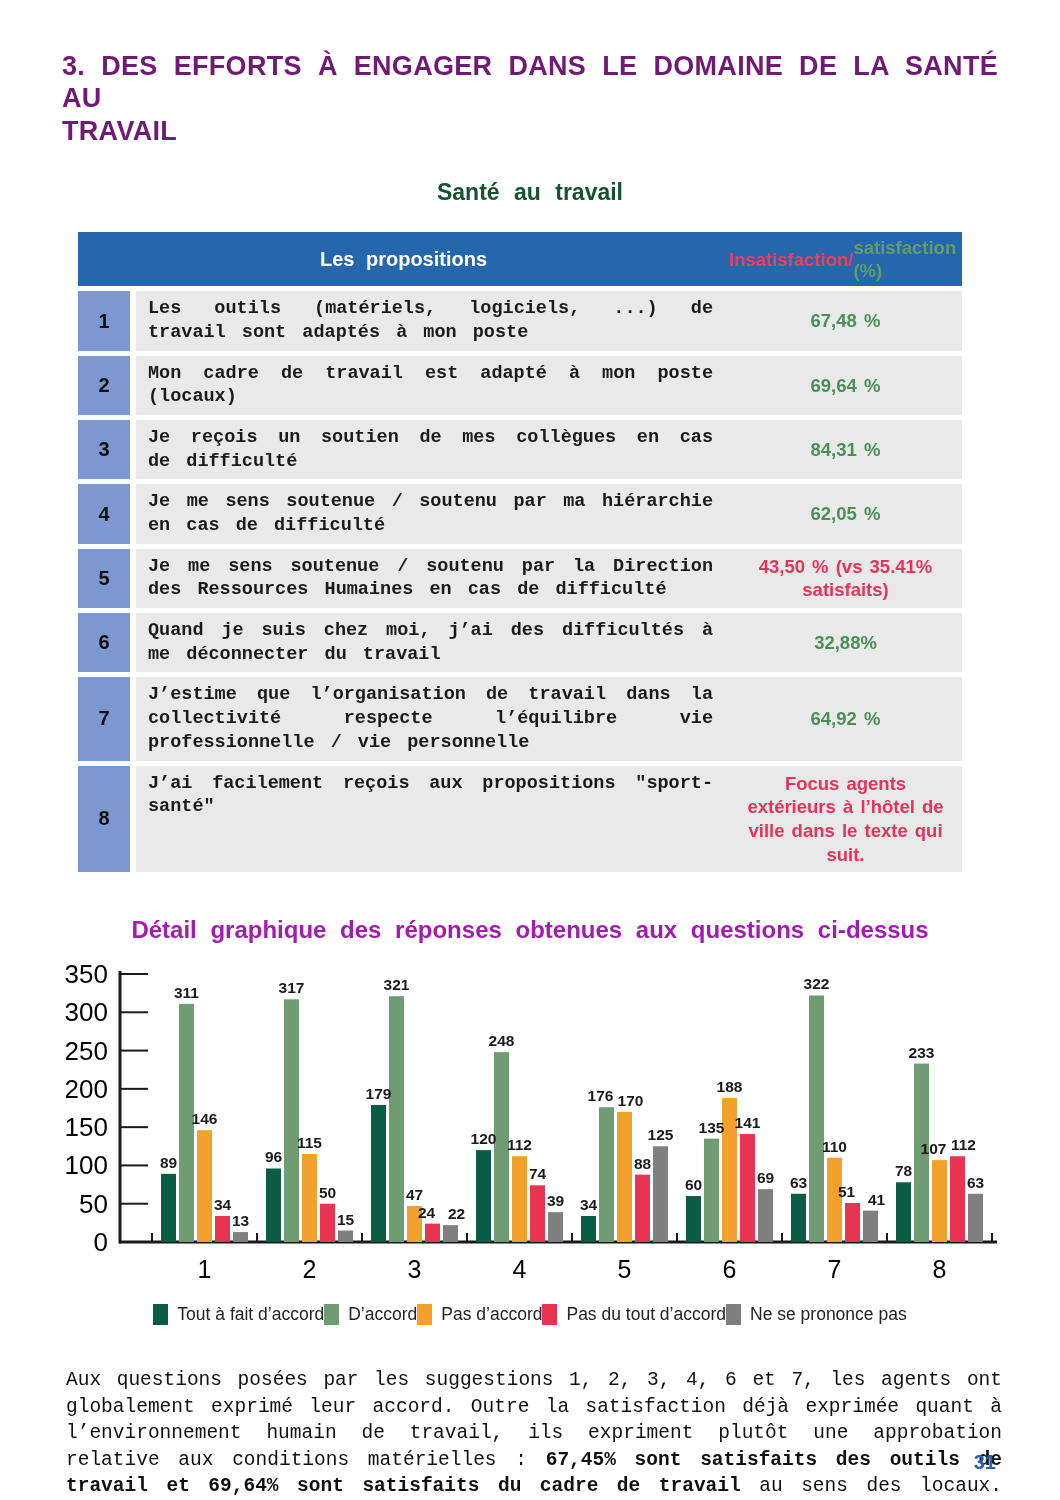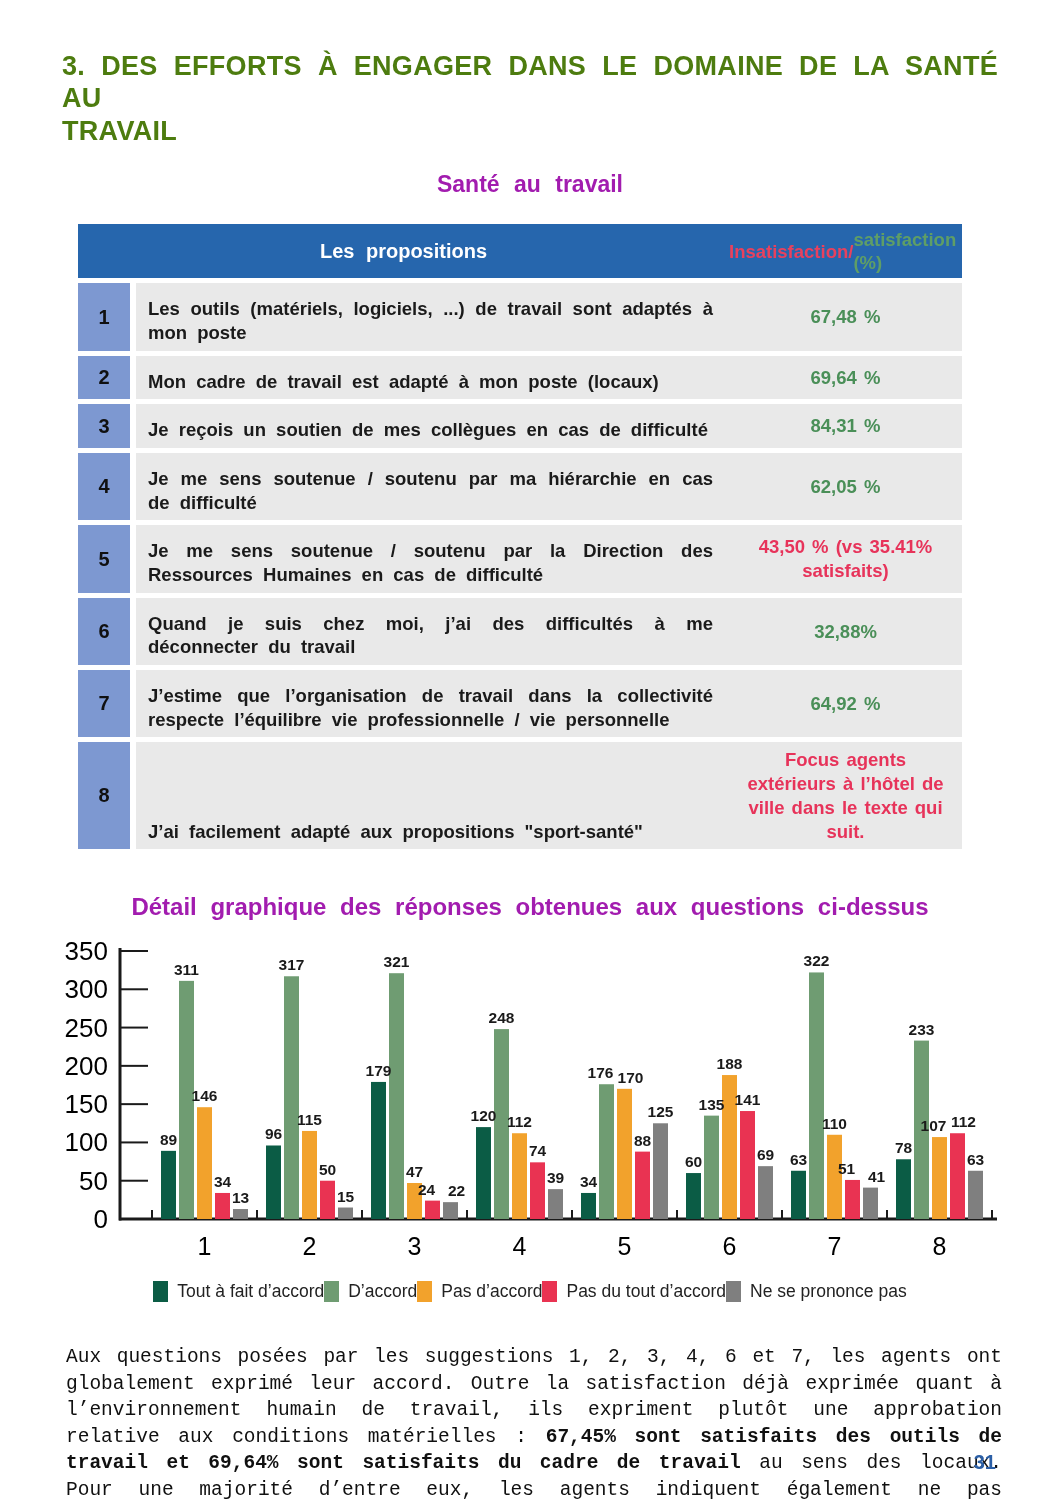--- a/index.html
+++ b/index.html
@@ -1,35 +1,35 @@
 <!DOCTYPE html>
 <html><head>
 <meta charset="utf-8">
 <style>
   html,body { margin:0; padding:0; background:#ffffff; }
   body { font-family:"Liberation Sans", sans-serif; color:#111; }
   .page { position:relative; width:1060px; height:1500px; background:#fff; overflow:hidden; margin:0 auto; }
 
   
-  .doc-title { margin:50px 62px 0 62px; color:#4d7c0f; font-weight:700; font-size:27px; line-height:1.2; letter-spacing:0.3px; word-spacing:7px; }
+  .doc-title { margin:50px 62px 0 62px; color:#701a75; font-weight:700; font-size:27px; line-height:1.2; letter-spacing:0.3px; word-spacing:7px; }
   .doc-title .tl1 { text-align:justify; text-align-last:justify; }
   .doc-title .tl2 { text-align:left; }
-  .subtitle { margin-top:24px; text-align:center; color:#a21caf; font-weight:700; font-size:23px; word-spacing:8px; }
+  .subtitle { margin-top:32px; text-align:center; color:#14532d; font-weight:700; font-size:23px; word-spacing:8px; }
 
   
   .ptable { margin:26px 78px 0 78px; width:884px; }
   .t-header { display:flex; background:#2666ad; min-height:52px; margin-bottom:5px; }
   .t-header .h-left { width:651px; display:flex; align-items:center; justify-content:center; color:#fff; font-weight:700; font-size:20px; word-spacing:6px; }
   .t-header .h-right { width:233px; display:flex; flex-direction:row; align-items:center; justify-content:center; font-weight:700; font-size:18.5px; line-height:1.25; padding:4px 0; }
   .h-right .r1 { color:#e8415e; }
   .h-right .r2 { color:#5f9e66; }
   .t-row { display:flex; margin-bottom:5px; }
   .t-num { width:52px; background:#7d98d1; display:flex; align-items:center; justify-content:center; font-size:20px; font-weight:700; color:#101010; margin-right:6px; flex:none; }
   .t-body { flex:1; background:#e9e9e9; display:flex; }
-  .t-text { width:593px; display:flex; align-items:flex-end; padding:14px 16px 6px 12px; box-sizing:border-box; }
+  .t-text { width:593px; display:flex; align-items:flex-start; padding:6px 16px 6px 12px; box-sizing:border-box;font-family:Liberation Mono, monospace; }
   .t-text .jt { width:100%; font-size:18.5px; font-weight:600; color:#1a1a1a; line-height:1.28; text-align:justify; word-spacing:5px; }
   .t-val { width:233px; display:flex; align-items:center; justify-content:center; text-align:center; font-size:18.5px; font-weight:700; line-height:1.28; padding:6px 10px; box-sizing:border-box; word-spacing:2px; }
 
   
   .chart-title { margin:44px 60px 0 60px; text-align:center; color:#a21caf; font-weight:700; font-size:24px; word-spacing:7px; }
   .chart-wrap { margin:16px 0 0 52px; }
   svg text { font-family:"Liberation Sans", sans-serif; }
 
   .legend { display:flex; justify-content:center; align-items:center; margin-top:10px; }
   .legend-item { display:flex; align-items:center; gap:9px; font-size:17.5px; color:#222; }
@@ -122,21 +122,21 @@
             <div class="t-text">
               <div class="jt">J’estime que l’organisation de travail dans la collectivité respecte l’équilibre vie professionnelle / vie personnelle</div>
             </div>
             <div class="t-val" style="color: rgb(74, 143, 88);">64,92 %</div>
           </div>
         </div>
         <div class="t-row">
           <div class="t-num">8</div>
           <div class="t-body">
             <div class="t-text">
-              <div class="jt">J’ai facilement adapté aux propositions "sport-santé"</div>
+              <div class="jt">J’ai facilement reçois aux propositions "sport-santé"</div>
             </div>
             <div class="t-val" style="color: rgb(231, 51, 90);">Focus agents extérieurs à l’hôtel de ville dans le texte qui suit.</div>
           </div>
         </div>
       </div>
   </div>
 
   <div class="chart-title">Détail graphique des réponses obtenues aux questions ci-dessus</div>
 
   <div class="chart-wrap">

